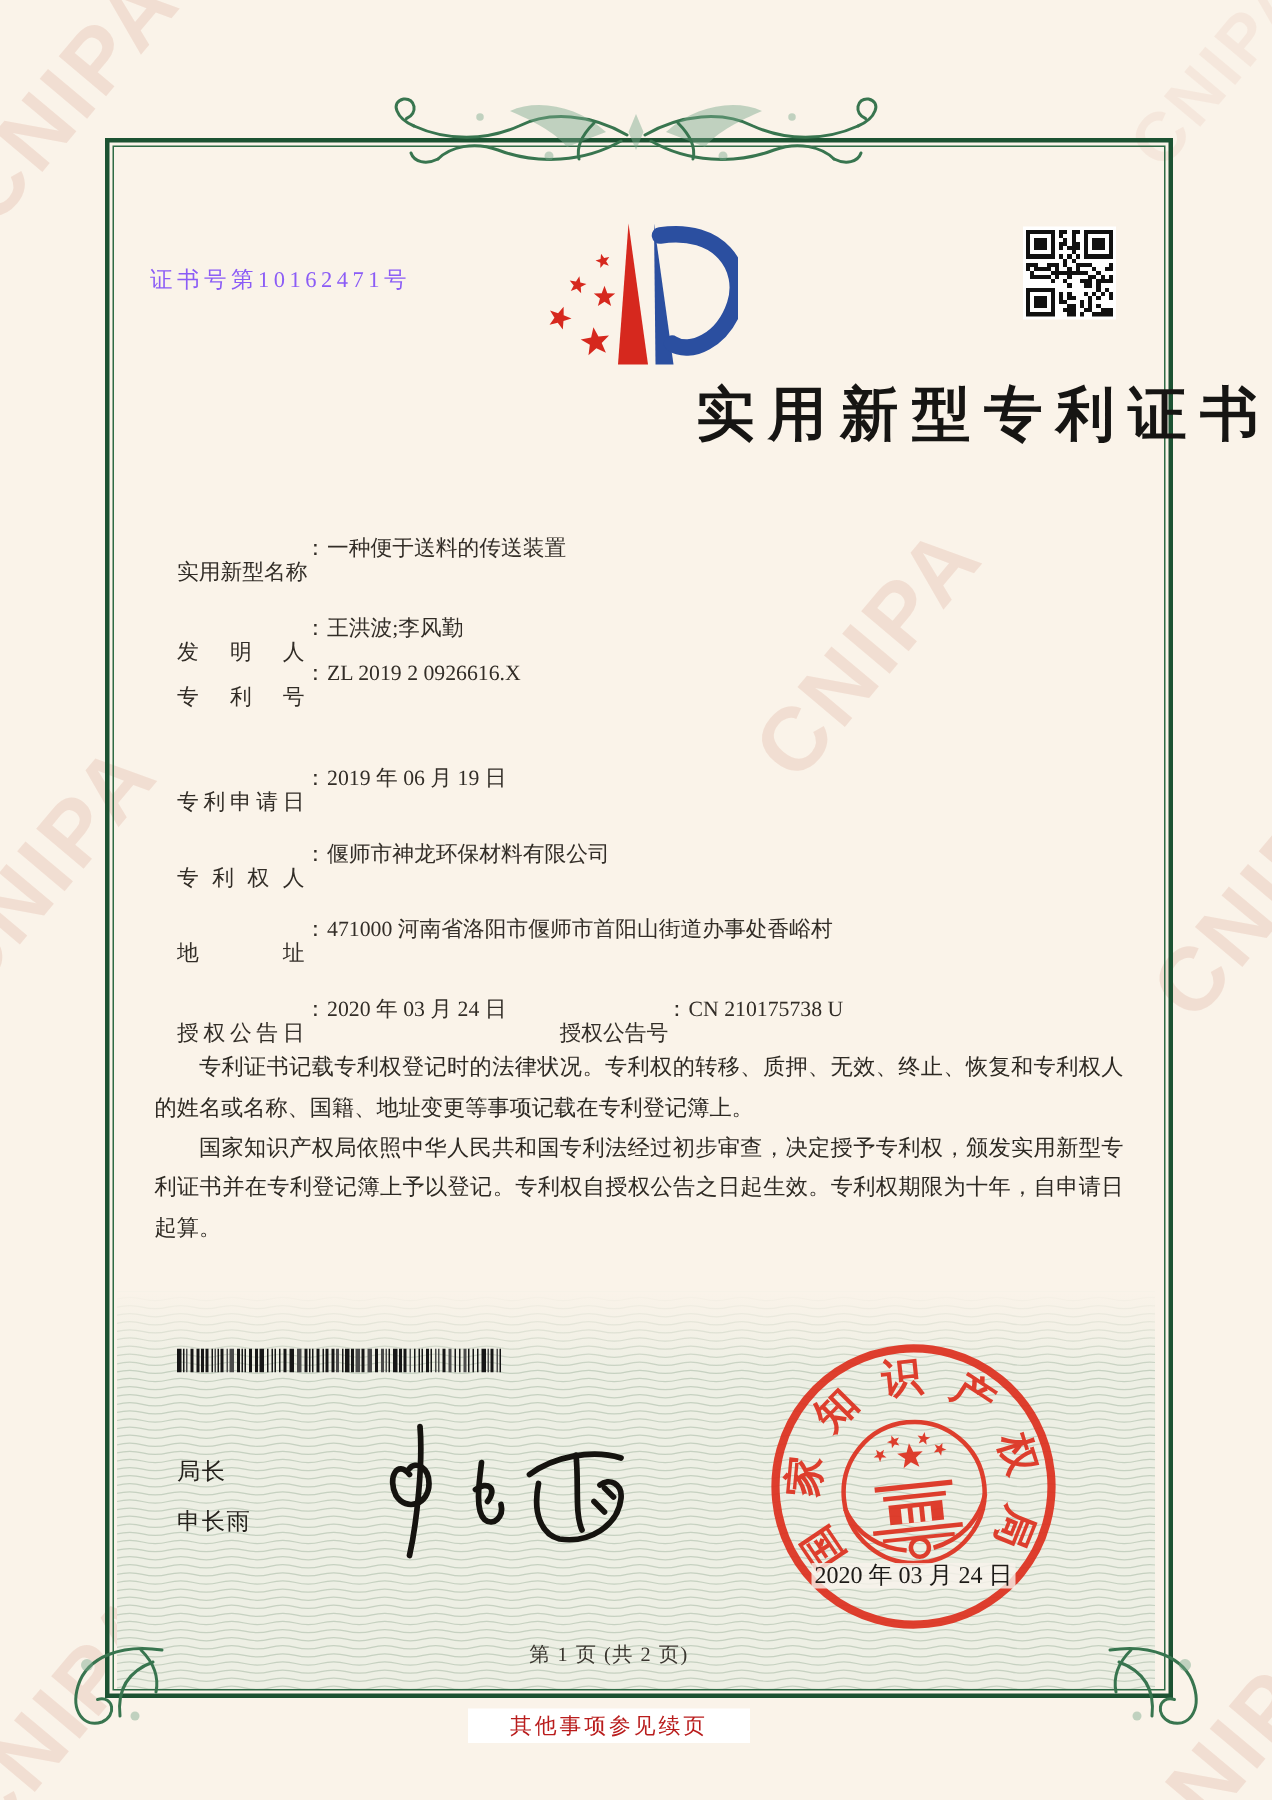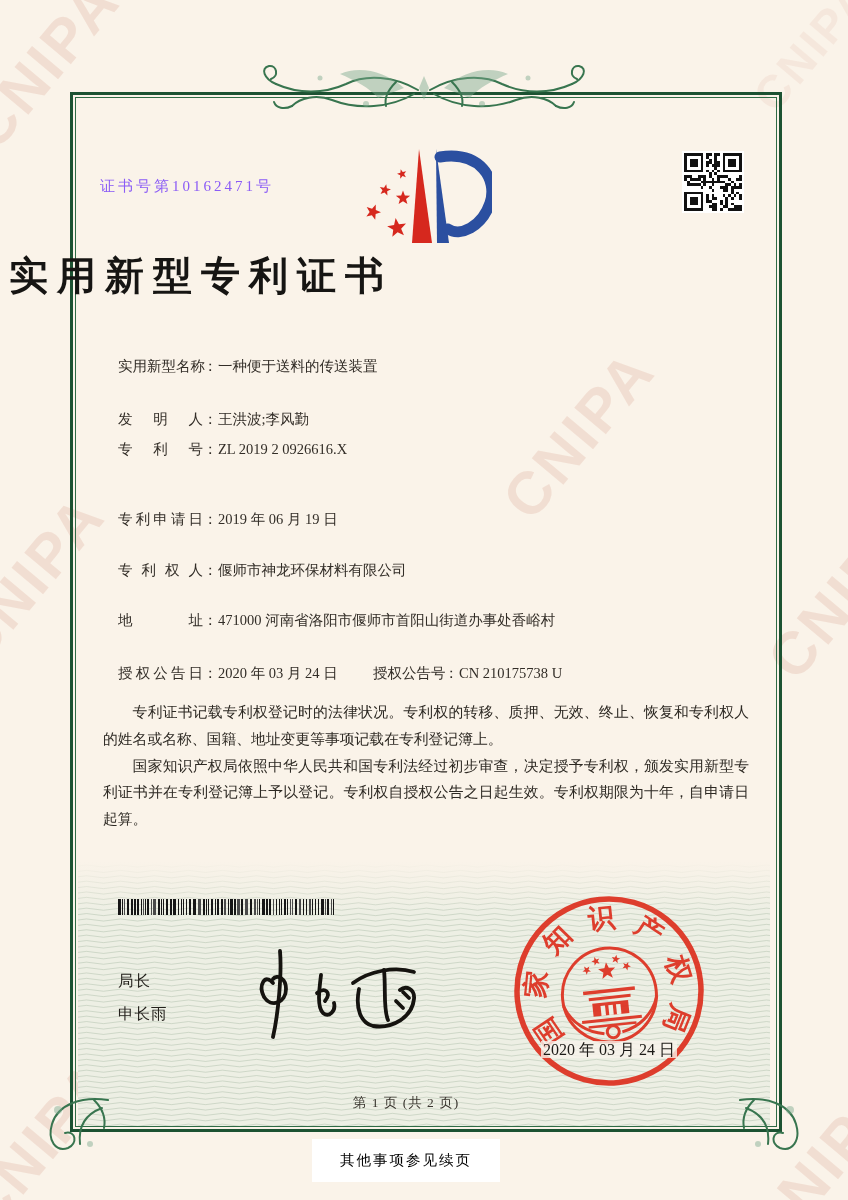--- a/index.html
+++ b/index.html
@@ -31,31 +31,31 @@
   .frame-inner{
     position:absolute;inset:2px;border:1px solid #2e6b45;
   }
   .cert-no{
     position:absolute;z-index:3;left:100px;top:147px;
     font-size:15px;letter-spacing:3px;color:#8b5cf6;margin-top:30px;
   }
   .logo{position:absolute;z-index:3;left:352px;top:145px;}
   .qr{position:absolute;z-index:3;left:682px;top:151px;background:#fff;padding:2px;}
   .title{
-    position:absolute;z-index:3;left:0;top:249px;width:848px;text-align:left;
+    position:absolute;z-index:3;left:0;top:249px;width:848px;text-align:right;
     font-size:39px;font-weight:bold;letter-spacing:9px;padding-left:9px;
     box-sizing:border-box;color:#161513;
   }
   .frow{
     position:absolute;z-index:3;left:118px;height:20px;line-height:20px;
     font-size:14.5px;color:#322d27;white-space:nowrap;
   }
   .flabel{
     display:inline-block;width:85px;vertical-align:top;
-    text-align:justify;text-align-last:justify;
+    text-align:justify;text-align-last:justify;margin-top:16px;
   }
   .flabel.narrow{width:71px;}
   .fcolon{display:inline-block;width:15px;}
   .fvalue{margin-left:0;}
   .grant-no{position:absolute;left:255px;top:0;}
   .grant-no .fvalue{margin-left:0;text-align:center;}
   .body-text{
     position:absolute;z-index:3;left:103px;top:699px;width:646px;
     font-size:14.8px;line-height:26.8px;text-align:justify;color:#2d2923;
   }
@@ -71,22 +71,22 @@
   }
   .seal-date span{background:rgba(247,243,235,.8);padding:0 2px;}
   .page-info{
     position:absolute;z-index:3;left:0;top:1094px;width:812px;text-align:center;
     font-size:13.5px;color:#3a362f;letter-spacing:1px;
   }
   .note{
     position:absolute;z-index:3;left:0;top:1139px;width:812px;text-align:center;
   }
   .note span{
-    display:inline-block;background:#ffffff;padding:12px 28px;
-    font-size:14.5px;letter-spacing:2px;color:#000000;
+    display:inline-block;background:#ffffff;padding:2px 28px;
+    font-size:14.5px;letter-spacing:2px;color:#b91c1c;
   }
   .ornament{position:absolute;z-index:3;left:254px;top:58px;}
   .flourish{position:absolute;z-index:3;}
   .flourish.right{transform:scaleX(-1);}
   .green-stroke{stroke:#38754f;fill:none;stroke-width:2;stroke-linecap:round;}
   .green-fill{fill:#7aa98c;opacity:.45;}
   .sr{stroke:var(--seal-red,#dd2f1e);}
   .sf{fill:var(--seal-red,#dd2f1e);}
 </style>
 </head>

